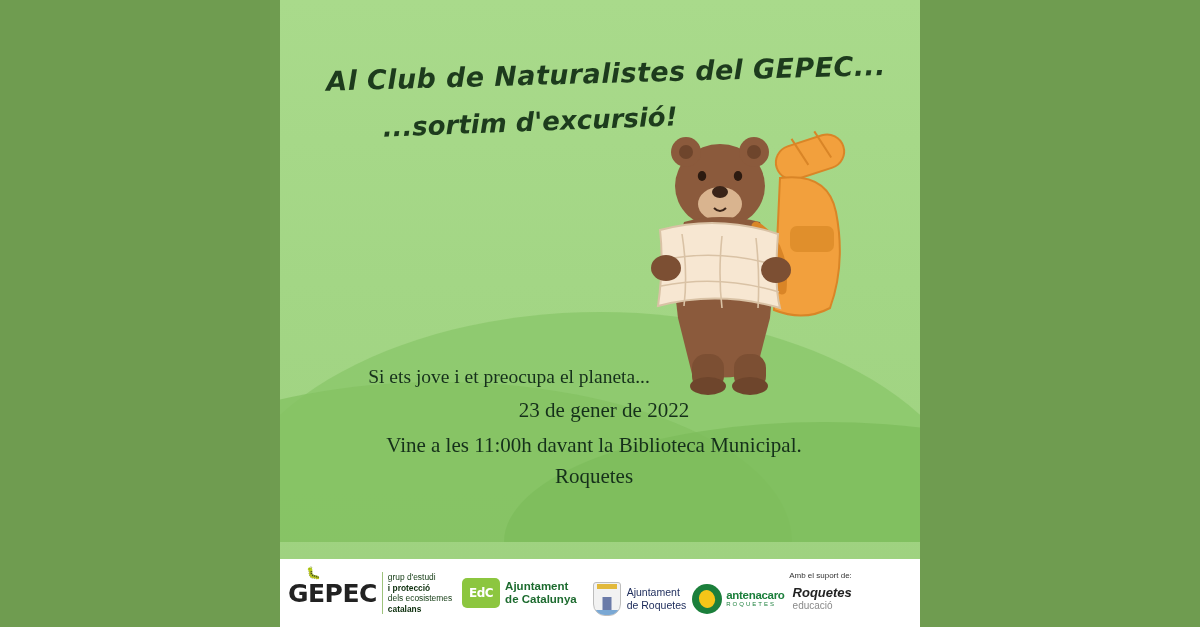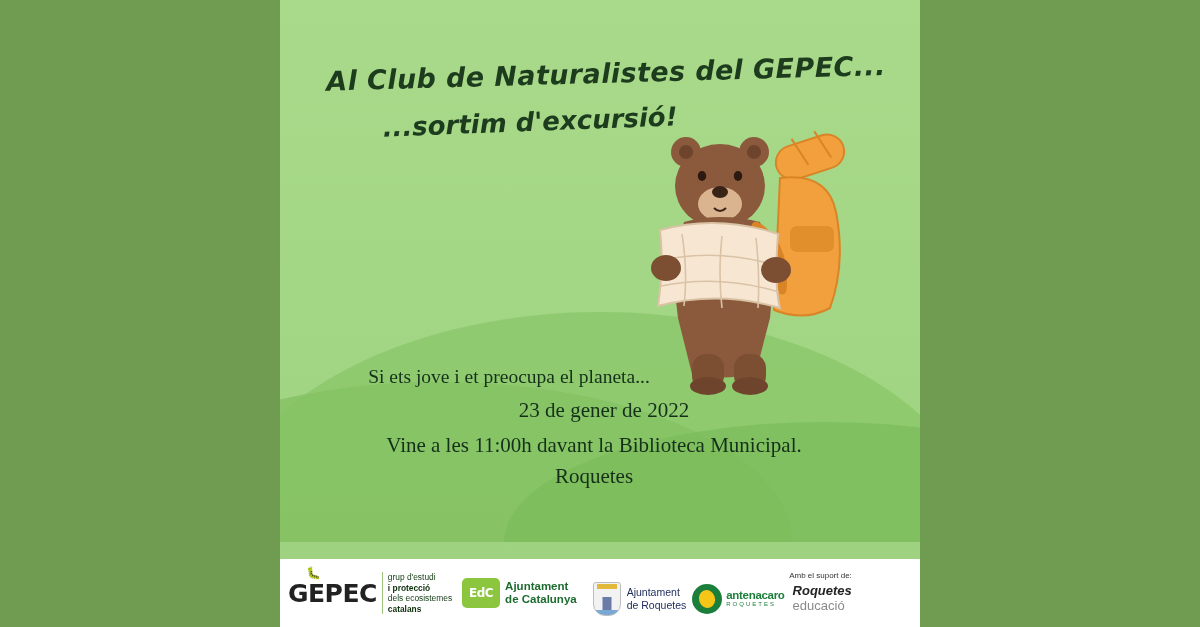--- a/index.html
+++ b/index.html
@@ -325,21 +325,21 @@
   }
   .roq .r1 {
     display: block;
     font-size: 13px;
     font-weight: bold;
     color: #222;
     font-style: italic;
   }
   .roq .r2 {
     display: block;
-    font-size: 13px;
+    font-size: 10px;
     color: #8a8a8a;
   }
 </style>
 </head>
 <body>
 
 <div class="stage">
 
   <div class="band-left"></div>
   <div class="band-right"></div>

